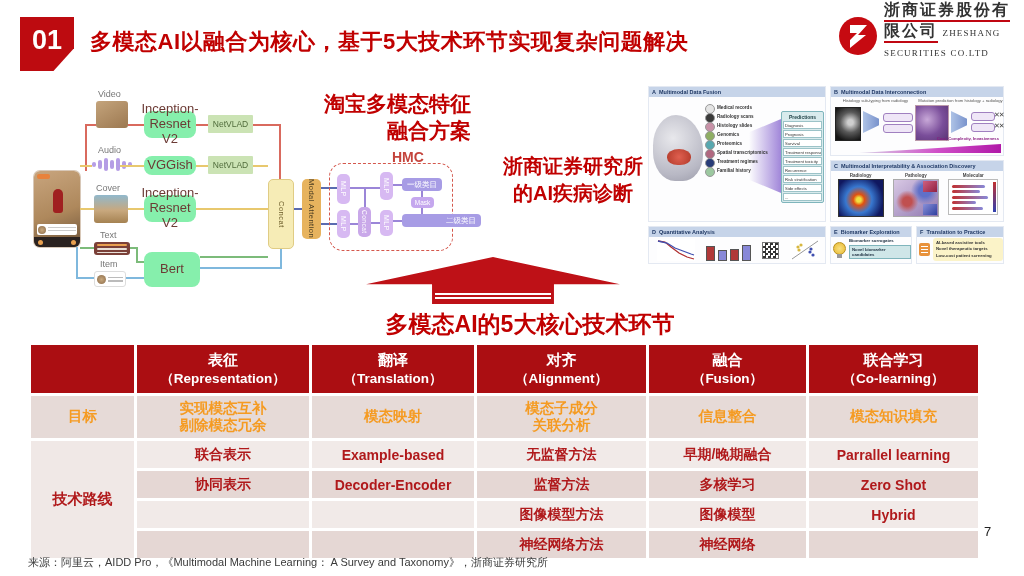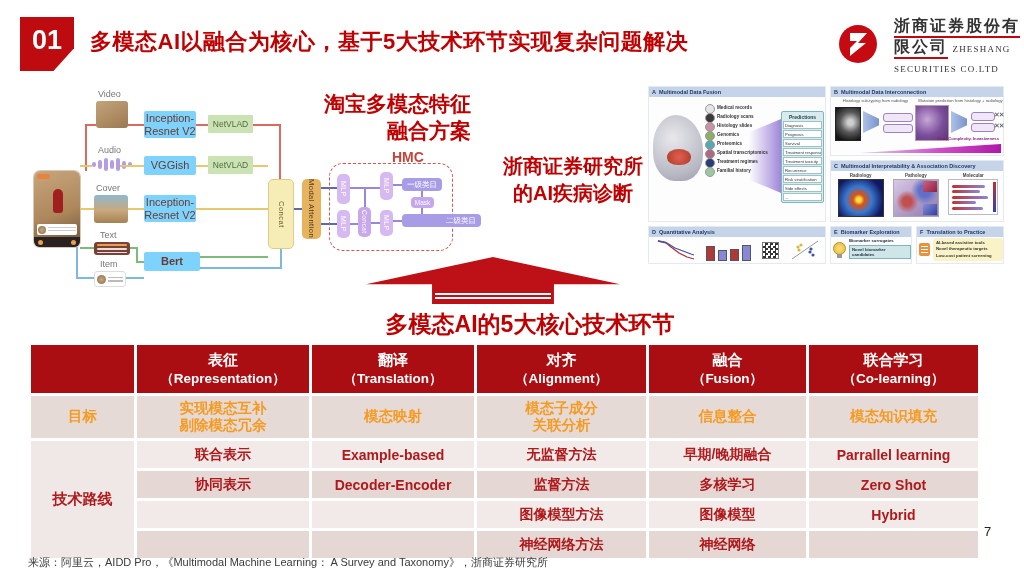--- a/index.html
+++ b/index.html
@@ -5,21 +5,21 @@
   html,body{margin:0;padding:0;}
   body{width:1024px;height:576px;background:#fff;font-family:"Liberation Sans",sans-serif;position:relative;overflow:hidden;}
   .abs{position:absolute;}
   .pre{white-space:pre-line;}
 
   
   .badge{left:20px;top:17px;width:54px;height:54px;background:#BD0B10;color:#fff;
     font-weight:bold;font-size:27px;text-align:center;line-height:46px;
     clip-path:polygon(0 0,100% 0,100% 58%,62% 100%,0 100%);}
   .main-title{left:90px;top:27px;font-size:22px;font-weight:bold;color:#C00000;letter-spacing:.5px;}
-  .logo{left:838px;top:16px;display:flex;align-items:center;gap:16px;}
+  .logo{left:838px;top:0;display:flex;align-items:flex-end;gap:6px;}
   .logo-text .cn{font-family:"Liberation Serif",serif;font-size:16px;font-weight:bold;color:#333;
     letter-spacing:2px;border-bottom:2px solid #C00711;padding-bottom:2px;}
   .logo-text .en{font-family:"Liberation Serif",serif;font-size:9px;color:#333;letter-spacing:1.2px;margin-top:2px;}
 
   
   .tb{left:28px;top:86px;width:462px;height:202px;}
   .tb .lbl{position:absolute;font-size:9px;color:#777;}
   .thumb{position:absolute;border-radius:3px;}
   .t-video{left:68px;top:15px;width:32px;height:27px;background:linear-gradient(150deg,#C4A47C,#9C7850);}
   .t-cover{left:66px;top:109px;width:34px;height:28px;background:linear-gradient(180deg,#90B8CC 0%,#C8A87E 55%,#A58252);}
@@ -32,21 +32,21 @@
   .audio-ic{left:64px;top:72px;display:flex;align-items:center;gap:2px;}
   .audio-ic i{width:4px;background:#A88CE0;border-radius:3px;opacity:.85;}
   .phone{left:6px;top:85px;width:46px;height:76px;border-radius:6px;overflow:hidden;background:linear-gradient(160deg,#C8A57E,#AE885C 55%,#6b5238);box-shadow:0 0 0 1px #d8c8b8;}
   .phone .fig{position:absolute;left:42%;top:24%;width:10px;height:24px;background:#A02020;border-radius:5px 5px 3px 3px;}
   .phone .live{position:absolute;left:3px;top:3px;width:13px;height:5px;background:#E8823C;border-radius:2px;}
   .phone .card{position:absolute;left:3px;bottom:12px;width:40px;height:11px;background:#fff;border-radius:2px;display:flex;align-items:center;gap:2px;padding:1px;box-sizing:border-box;}
   .phone .card b{width:8px;height:8px;border-radius:50%;background:radial-gradient(circle,#C8A87E,#8a6a48);}
   .phone .card i{flex:1;height:5px;background:repeating-linear-gradient(#ccc 0 1px,#fff 1px 3px);}
   .phone .bar{position:absolute;left:0;bottom:0;width:100%;height:10px;background:#2a2220;display:flex;align-items:center;justify-content:space-between;padding:0 4px;box-sizing:border-box;}
   .phone .bar i{width:5px;height:5px;border-radius:50%;background:#E8A050;}
-  .pbox{position:absolute;background:#7dd3fc;border-radius:2px;color:#6B3A34;font-size:11px;display:flex;align-items:center;justify-content:center;text-align:center;line-height:1.15;}
+  .pbox{position:absolute;background:#86efac;border-radius:8px;color:#6B3A34;font-size:13px;display:flex;align-items:center;justify-content:center;text-align:center;line-height:1.15;}
   .gbox{position:absolute;background:#CBE3B4;border-radius:1px;color:#4F6B3A;font-size:8.5px;display:flex;align-items:center;justify-content:center;}
   .vbox{position:absolute;display:flex;align-items:center;justify-content:center;border-radius:5px;}
   .vbox span{writing-mode:vertical-rl;font-size:7.5px;letter-spacing:.5px;}
   .b-concat{left:240px;top:93px;width:24px;height:68px;background:#F6ECB6;border:1px solid #E0CC84;color:#6a5b28;}
   .b-modal{left:274px;top:93px;width:19px;height:60px;background:#E7B35E;color:#4a3d22;}
   .hmc{left:301px;top:77px;width:122px;height:86px;border:1.5px dashed #D4574C;border-radius:14px;}
   .hmc-lbl{left:364px;top:63px;color:#C4443C;font-weight:bold;font-size:14px;}
   .mlp{background:#D7B9F2;color:#fff;}
   .mlp span{font-size:7px;}
   .m-a{left:309px;top:88px;width:13px;height:30px;}
@@ -248,21 +248,21 @@
   <i class="ln lv pur" style="left:393px;top:105px;height:6px;"></i>
   <i class="ln lv pur" style="left:393px;top:122px;height:6px;"></i>
 
   <div class="pbox pre" style="left:116px;top:25px;width:52px;height:27px;">Inception-
 Resnet V2</div>
   <div class="gbox" style="left:180px;top:29px;width:45px;height:18px;">NetVLAD</div>
   <div class="pbox" style="left:116px;top:70px;width:52px;height:19px;">VGGish</div>
   <div class="gbox" style="left:180px;top:70px;width:45px;height:18px;">NetVLAD</div>
   <div class="pbox pre" style="left:116px;top:109px;width:52px;height:27px;">Inception-
 Resnet V2</div>
-  <div class="pbox" style="left:116px;top:166px;width:56px;height:19px;font-weight:bold;">Bert</div>
+  <div class="pbox" style="left:116px;top:166px;width:56px;height:35px;">Bert</div>
   <div class="vbox b-concat">
       <span>Concat</span>
     </div>
   <div class="vbox b-modal">
       <span>Modal Attention</span>
     </div>
 
   <span class="abs hmc-lbl">HMC</span>
   <div class="abs hmc"></div>
   <div class="vbox mlp m-a">

